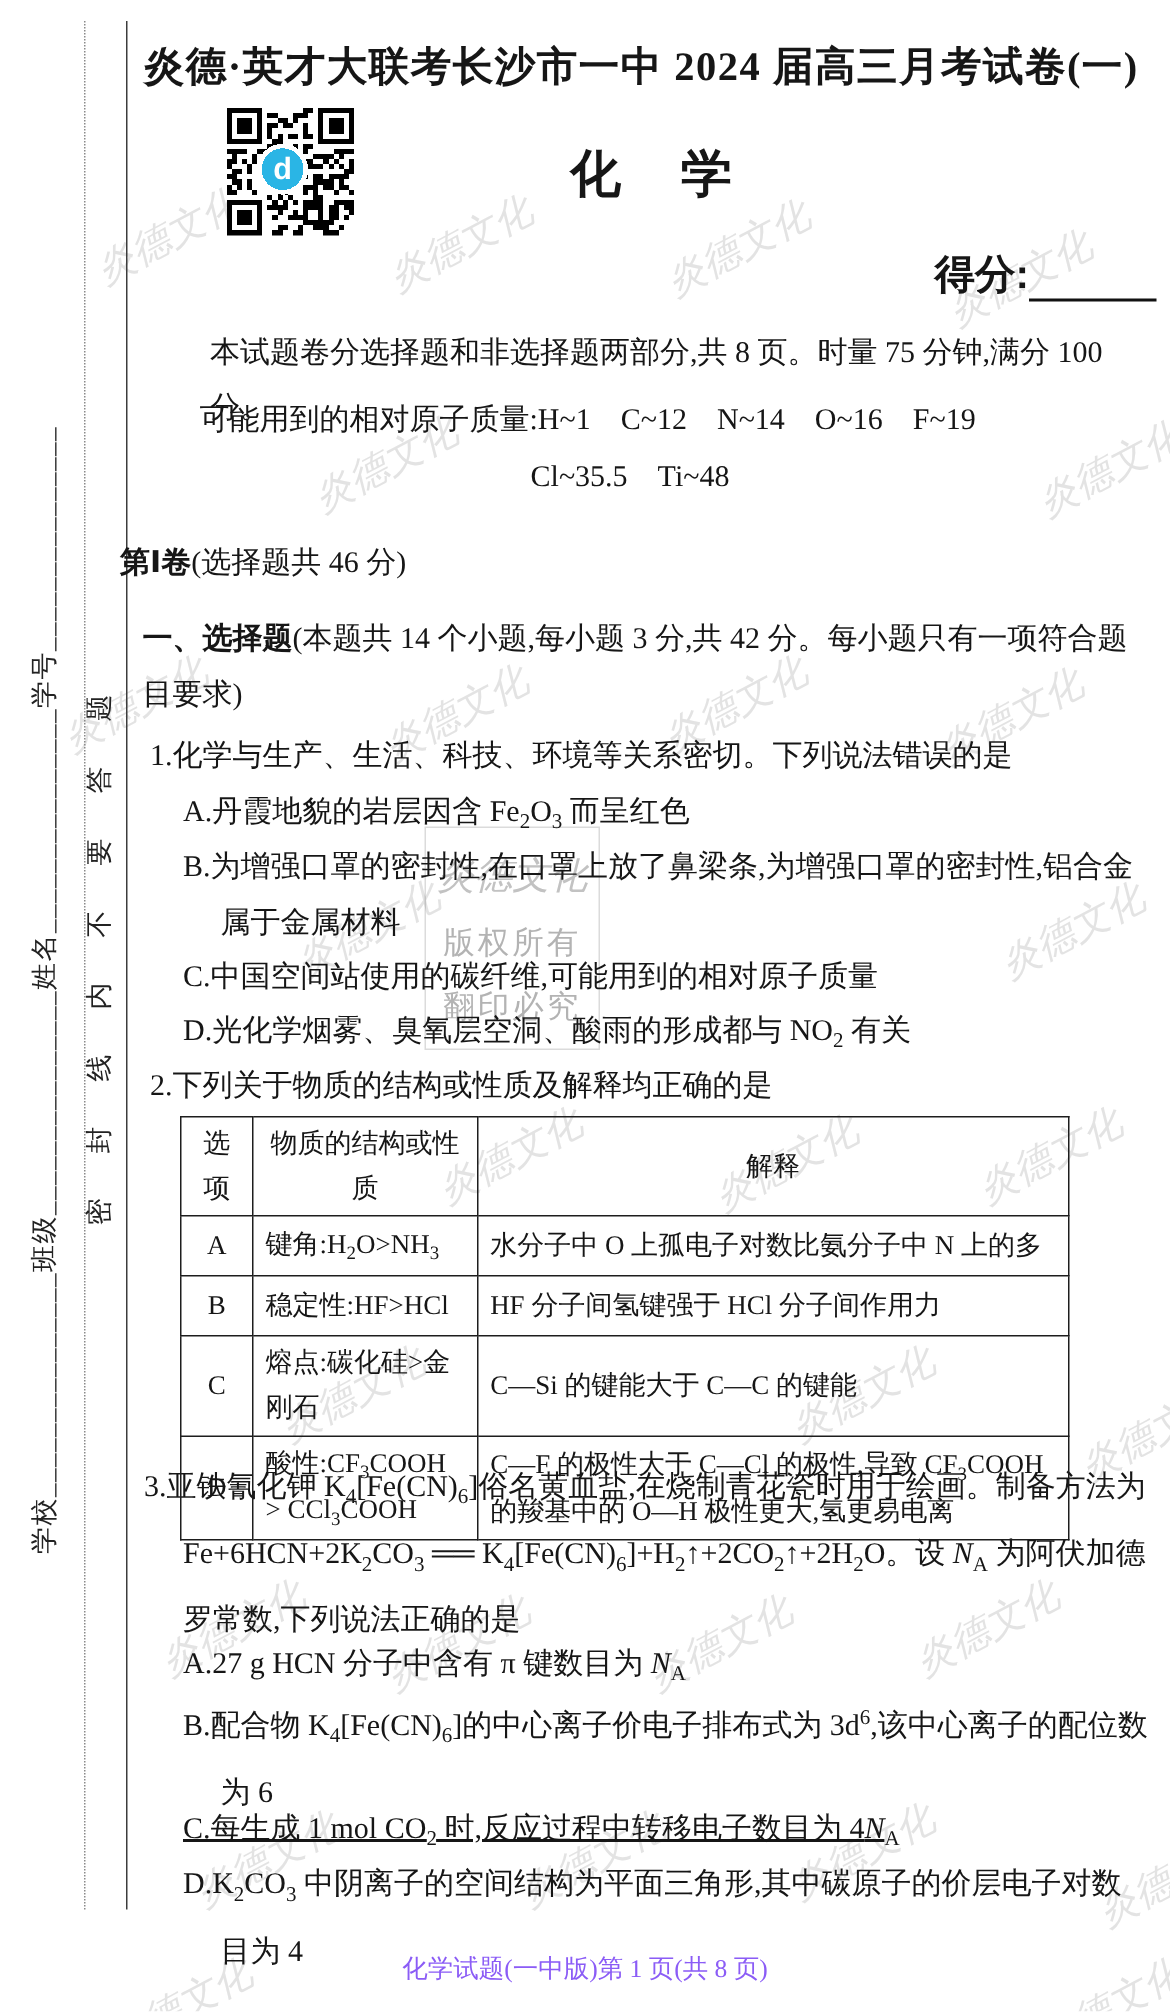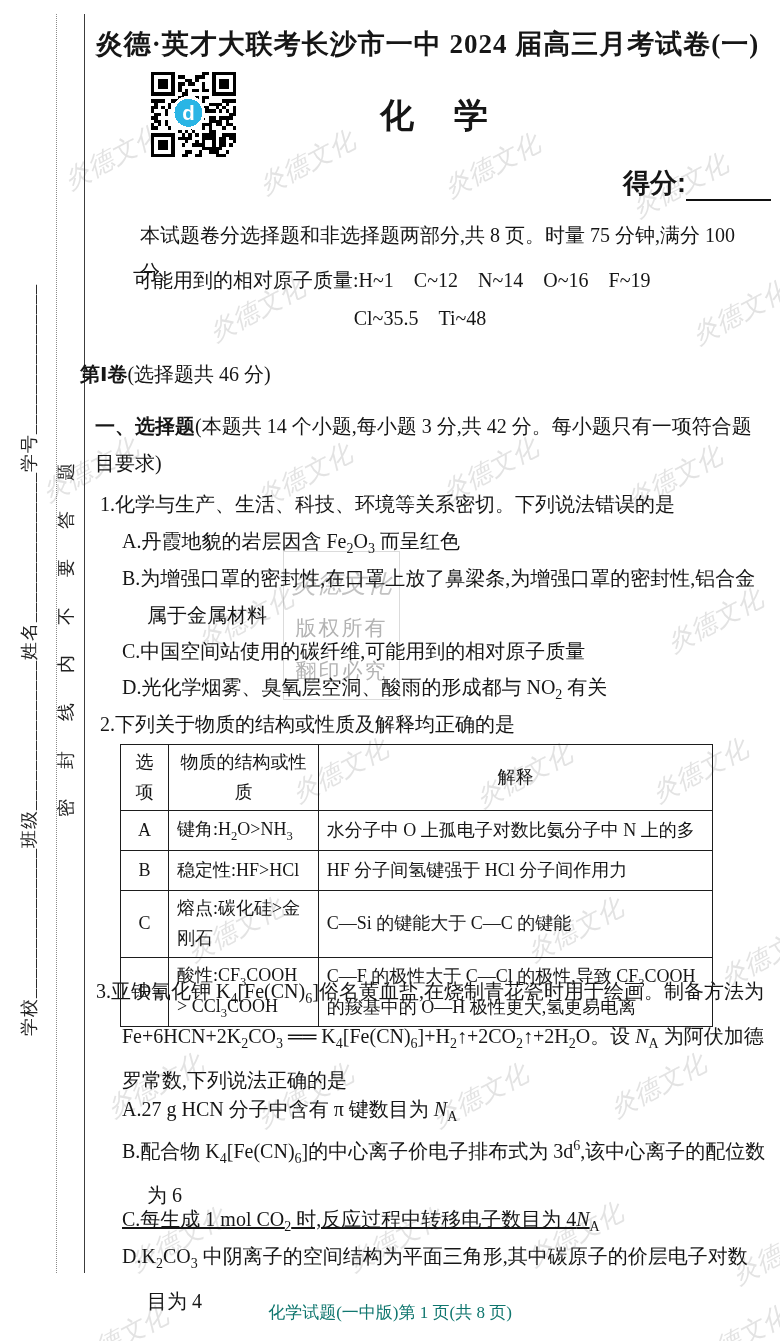--- a/index.html
+++ b/index.html
@@ -47,21 +47,21 @@
   .optA1{top:523px;} .optB1{top:560px;} .optC1{top:633px;} .optD1{top:669px;}
   .q3stem{left:122px;right:13px;top:973px;text-indent:-26px;word-break:break-all;}
   .opt3A{top:1091px;} .opt3B{top:1128px;} .opt3C{top:1201px;text-decoration:underline;} .opt3D{top:1238px;}
   table.q2{position:absolute;left:120px;top:744px;width:593px;border-collapse:collapse;
        font-size:18px;z-index:2;}
   table.q2 th,table.q2 td{border:1.5px solid #1d1d1d;padding:3px 8px;line-height:1.65;}
   table.q2 th{font-weight:normal;text-align:center;height:33px;}
   td.copt{text-align:center;width:35px;}
   td.cprop{width:142px;} td.cexp{width:468px;}
   tr.rA td,tr.rB td,tr.rC td{height:33px;}
-  .footer{left:0;right:0;top:1301px;text-align:center;font-size:17px;color:#0f766e;}
+  .footer{left:0;right:0;top:1301px;text-align:center;font-size:17px;color:#8b5cf6;}
   sub,sup{font-size:70%;}
   em{font-style:italic;}
   #qr{position:absolute;left:150px;top:72px;width:87px;height:85px;z-index:2;}
 </style>
 </head>
 <body>
 
 <div class="page">
 
   <div id="wm-layer">

